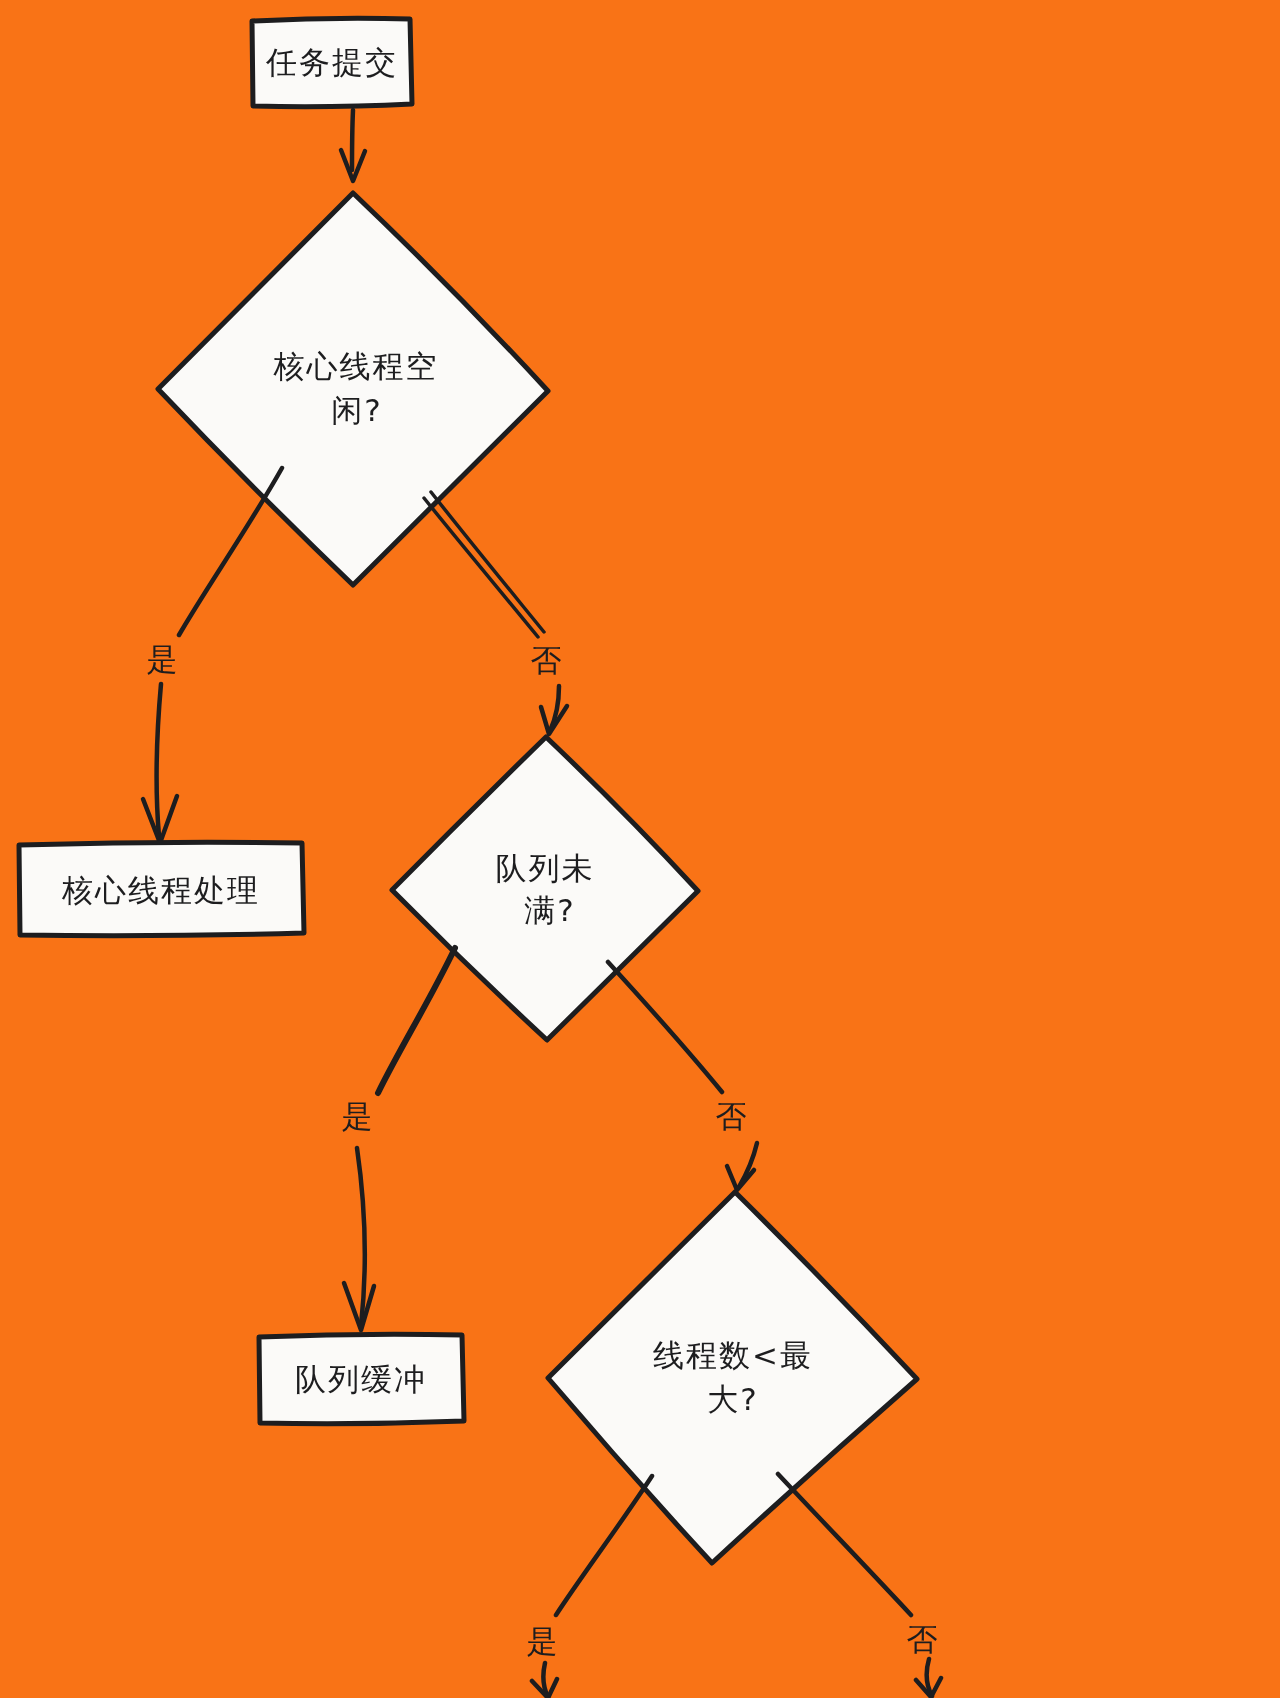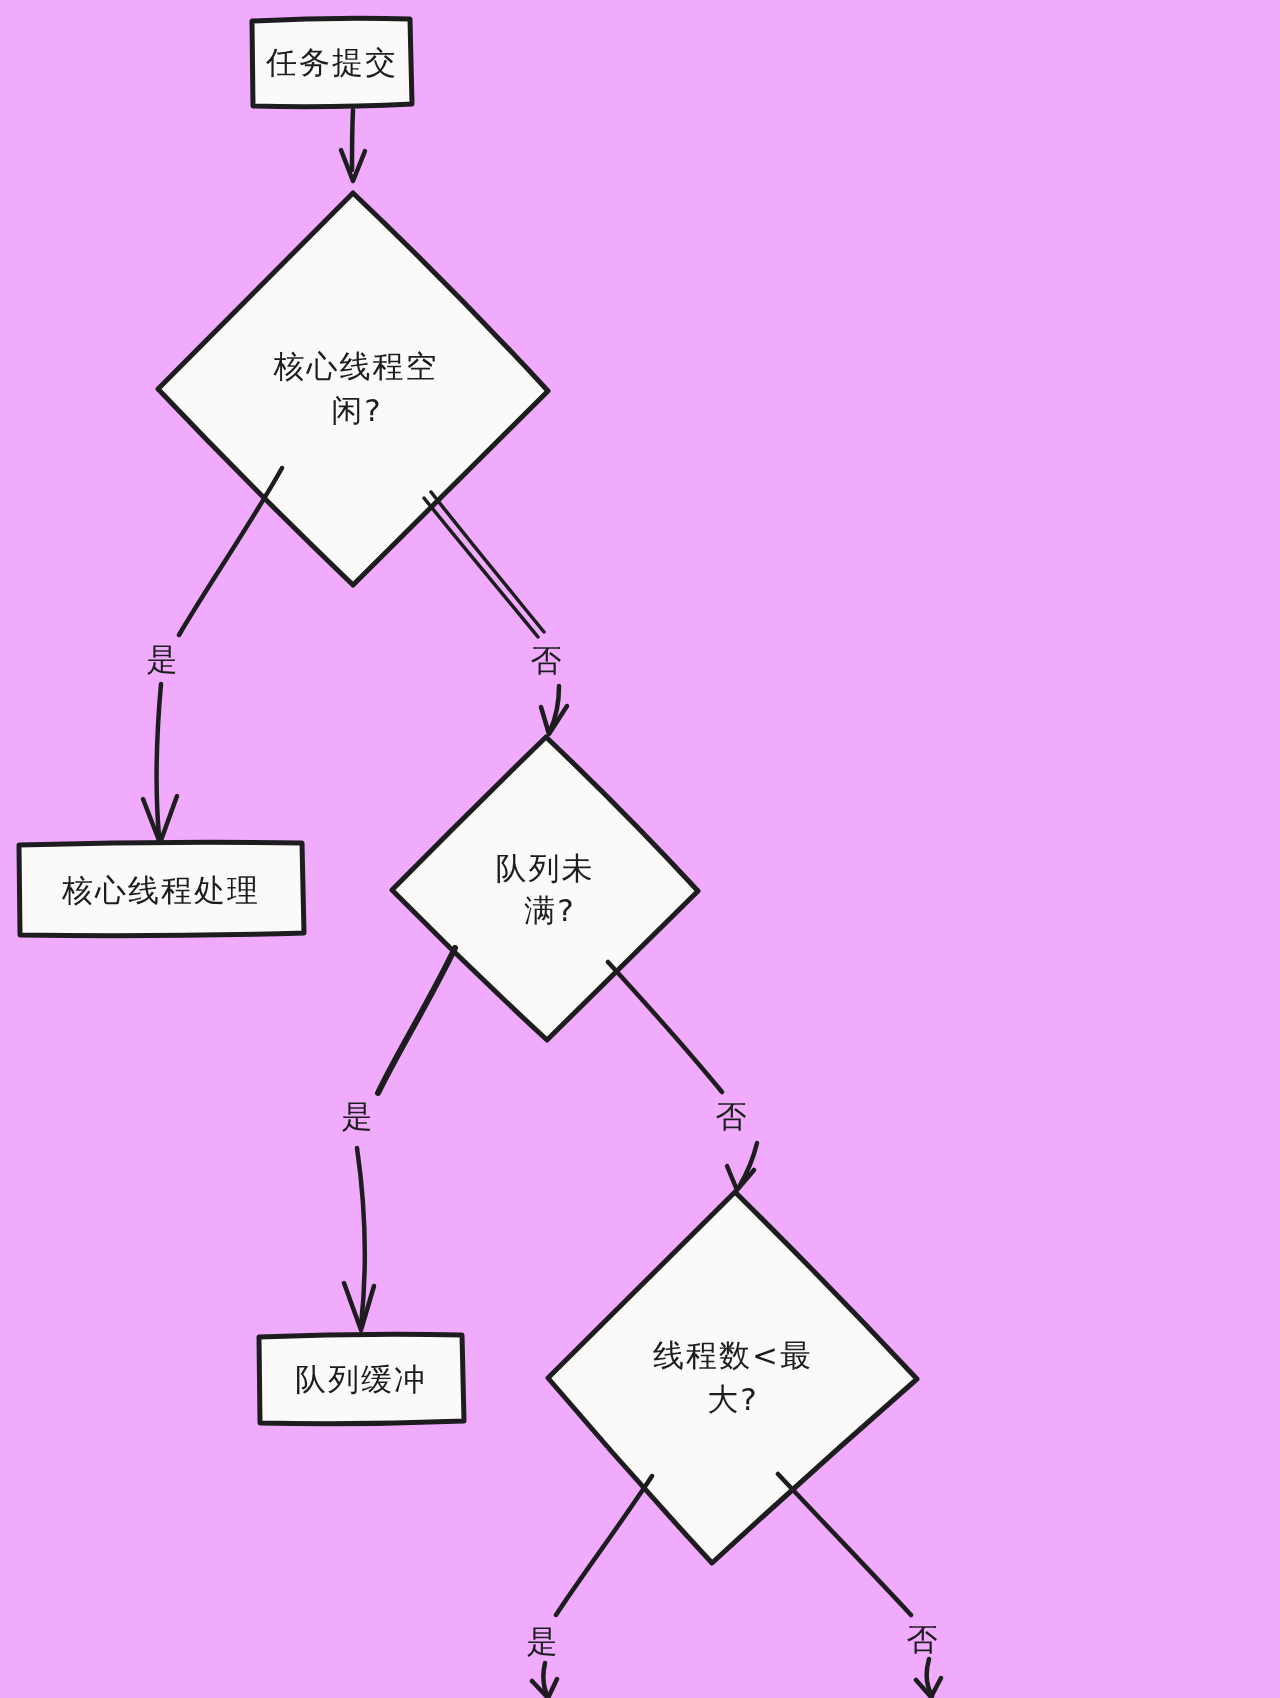--- a/index.html
+++ b/index.html
@@ -1,20 +1,20 @@
 <!DOCTYPE html>
 <html><head>
 <meta charset="utf-8">
 <style>
   html,body{margin:0;padding:0;background:#f3f2ef;}
   .stage{
     position:relative;
     width:1280px;height:1698px;
     margin:0 auto;
-    background:#f0abfc;
+    background:#f97316;
     overflow:hidden;
   }
   svg{display:block;width:1280px;height:1698px;}
   .shape{
     fill:#fbfaf8;
     stroke:#1d1d1f;
     stroke-width:5;
     stroke-linejoin:round;
     stroke-linecap:round;
   }

